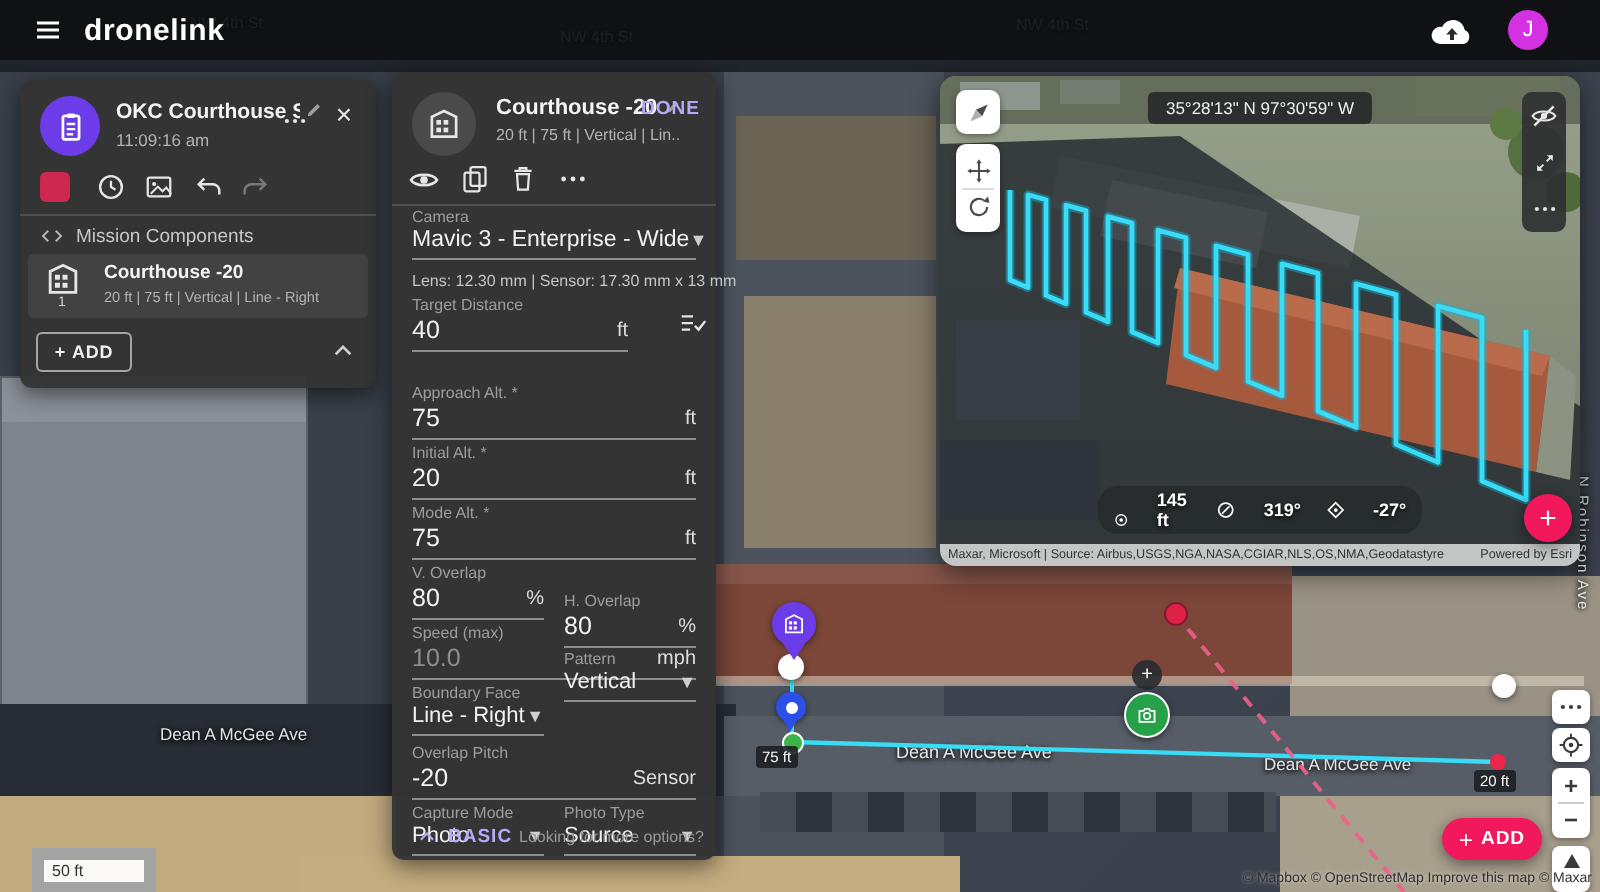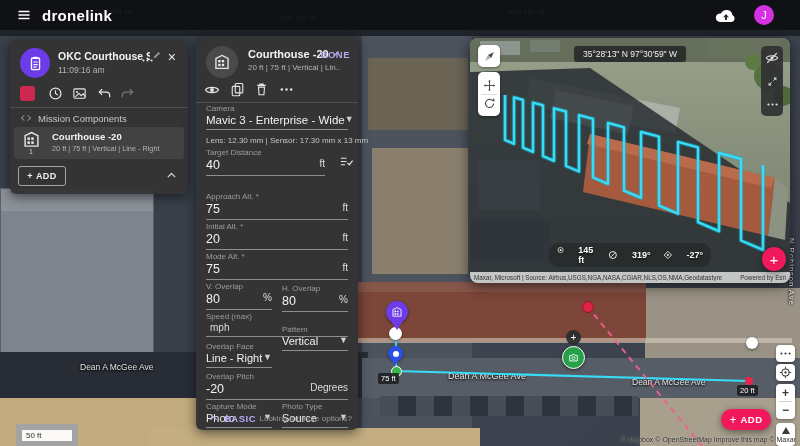--- a/index.html
+++ b/index.html
@@ -22,21 +22,21 @@
           display:flex;align-items:center;justify-content:center}
   
   .panel{position:absolute;background:rgba(52,52,53,.97);border-radius:6px;box-shadow:0 3px 12px rgba(0,0,0,.55);color:#ededed;z-index:30}
   .ptitle{font-weight:bold;color:#f4f4f4;white-space:nowrap}
   .psub{color:#b3b3b3;white-space:nowrap}
   .divider{position:absolute;left:0;right:0;height:1px;background:rgba(255,255,255,.14)}
   .mutebtn{color:#e8e8e8}
   
   .fld{position:absolute;left:10px;right:10px}
   .fld .lab{font-size:8px;color:#9d9d9d;margin-bottom:1px}
-  .fld .frow{display:flex;align-items:flex-start;border-bottom:1px solid #8e8e8e;padding-bottom:3px}
+  .fld .frow{display:flex;align-items:center;border-bottom:1px solid #8e8e8e;padding-bottom:3px}
   .fld .val{flex:1;font-size:12.5px;color:#f2f2f2;white-space:nowrap}
   .fld .val.ph{color:#8d8d8d}
   .fld .unit{font-size:10px;color:#dedede;margin-left:4px}
   .fld .caret{margin-left:auto;color:#cfcfcf;font-size:9px}
   .info{position:absolute;left:10px;right:10px;font-size:8px;color:#c6c6c6;white-space:nowrap}
   .colL{left:10px;right:auto;width:66px}
   .colR{left:86px;right:auto;width:66px}
   .accent{color:#b6a9f7;font-weight:bold}
   
   .pinhead{position:absolute;border-radius:50%;z-index:9;display:flex;align-items:center;justify-content:center}
@@ -54,21 +54,21 @@
   
   .preview{left:470px;top:38px;width:320px;height:245px;border-radius:8px;overflow:hidden;position:absolute;z-index:20;
            box-shadow:0 3px 14px rgba(0,0,0,.6)}
   .pv-btn{position:absolute;background:#fff;border-radius:5px;box-shadow:0 1px 3px rgba(0,0,0,.4);
           display:flex;align-items:center;justify-content:center;color:#4a4a4a}
   .pv-darkbar{position:absolute;background:rgba(48,48,50,.92);border-radius:5px;color:#e8e8e8;
               display:flex;flex-direction:column;align-items:center}
   .coordpill{position:absolute;background:rgba(35,37,40,.85);color:#f0f0f0;font-size:8.5px;padding:3px 9px;border-radius:3px;white-space:nowrap}
   .stats{position:absolute;display:flex;gap:12px;align-items:center;background:rgba(20,22,24,.35);border-radius:10px;
          padding:2px 8px;color:#fff;font-size:9px;font-weight:bold;text-shadow:0 1px 2px rgba(0,0,0,.8)}
-  .stat{display:flex;align-items:flex-start;gap:14px}
+  .stat{display:flex;align-items:flex-end;gap:14px}
   .attrbar{position:absolute;left:0;right:0;bottom:0;height:11px;background:rgba(222,222,222,.85);
            display:flex;align-items:center;justify-content:space-between;padding:0 4px;font-size:6.3px;color:#333}
   .itm{position:absolute;background:rgba(255,255,255,.07)}
   .addbtn{position:absolute;border:1px solid #a5a5a5;border-radius:3px;color:#f0f0f0;font-size:9px;font-weight:bold;
           display:flex;align-items:center;justify-content:center;gap:3px;letter-spacing:.4px}
 </style>
 </head>
 <body>
 
 <svg width="0" height="0" style="position:absolute">
@@ -340,21 +340,21 @@
     <div class="lab">Camera</div>
     <div class="frow">
       <div class="val" style="font-size:11.5px">Mavic 3 - Enterprise - Wide</div>
       <div class="caret">▼</div>
     </div>
   </div>
   <div class="info" style="top:100px">Lens: 12.30 mm | Sensor: 17.30 mm x 13 mm</div>
 
   <div class="fld" style="top:112px">
     <div class="lab">Target Distance</div>
-    <div class="frow" style="margin-right:23px">
+    <div class="frow" style="margin-right:34px">
       <div class="val">40</div>
       <div class="unit">ft</div>
     </div>
   </div>
   <svg class="ic p" style="right:4px;top:118px" width="15" height="15">
       <use href="#i-factcheck"></use>
     </svg>
 
   <div class="fld" style="top:156px">
     <div class="lab">Approach Alt. *</div>
@@ -378,55 +378,56 @@
       </div>
   </div>
 
   <div class="fld colL" style="top:246px">
     <div class="lab">V. Overlap</div>
     <div class="frow">
         <div class="val">80</div>
         <div class="unit">%</div>
       </div>
   </div>
-  <div class="fld colR" style="top:248px">
+  <div class="fld colR" style="top:260px">
     <div class="lab">H. Overlap</div>
     <div class="frow">
         <div class="val">80</div>
         <div class="unit">%</div>
       </div>
   </div>
 
   <div class="fld" style="top:276px">
     <div class="lab">Speed (max)</div>
     <div class="frow">
+        <div class="val ph">10.0</div>
         <div class="unit">mph</div>
       </div>
   </div>
 
   <div class="fld colL" style="top:306px">
-    <div class="lab">Overlap Face</div>
+    <div class="lab">Boundary Face</div>
     <div class="frow">
         <div class="val" style="font-size:11px">Line - Right</div>
         <div class="caret">▼</div>
       </div>
   </div>
   <div class="fld colR" style="top:289px">
     <div class="lab">Pattern</div>
     <div class="frow">
         <div class="val" style="font-size:11px">Vertical</div>
         <div class="caret">▼</div>
       </div>
   </div>
 
   <div class="fld" style="top:336px">
     <div class="lab">Overlap Pitch</div>
     <div class="frow">
         <div class="val">-20</div>
-        <div class="unit">Degrees</div>
+        <div class="unit">Sensor</div>
       </div>
   </div>
 
   <div class="fld colL" style="top:366px">
     <div class="lab">Capture Mode</div>
     <div class="frow">
         <div class="val" style="font-size:11px">Photo</div>
         <div class="caret">▼</div>
       </div>
   </div>

